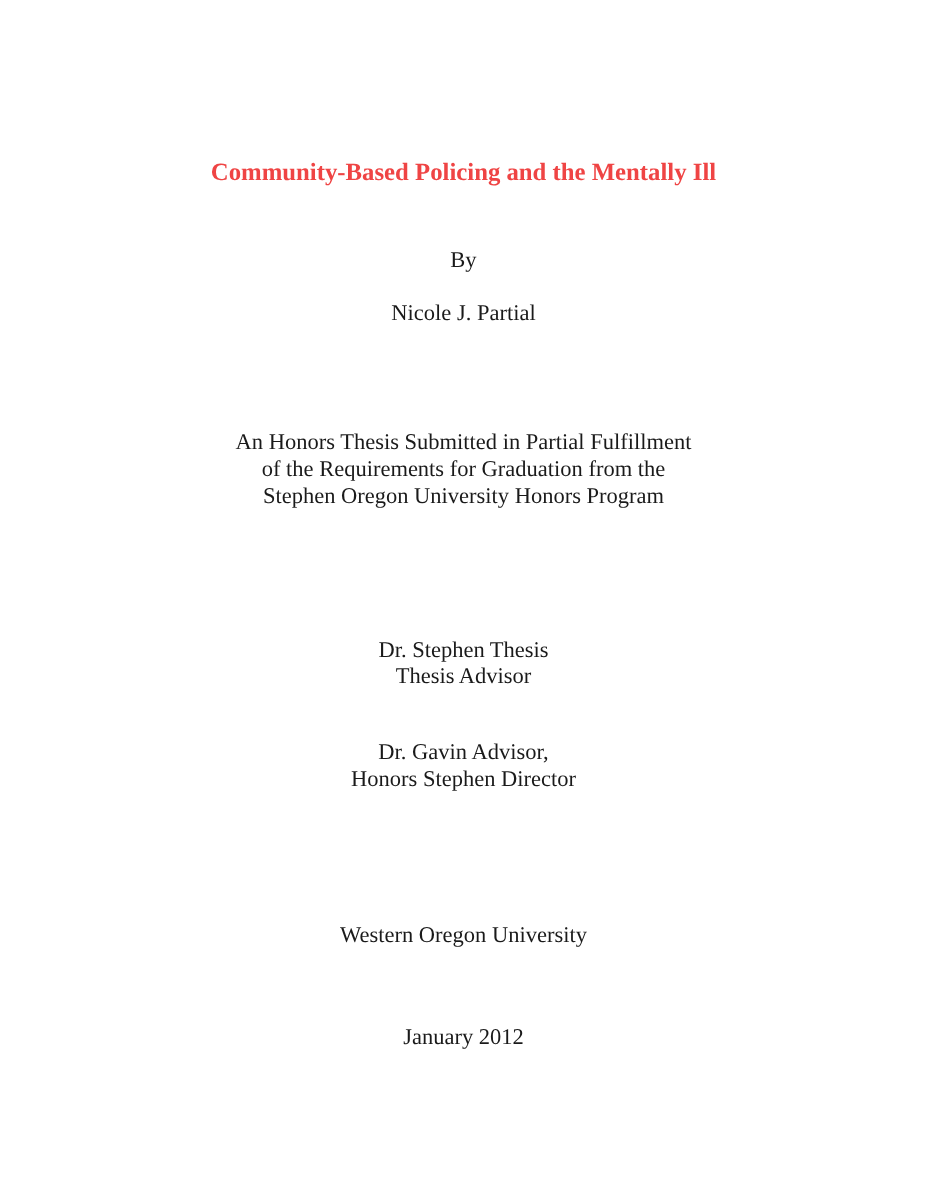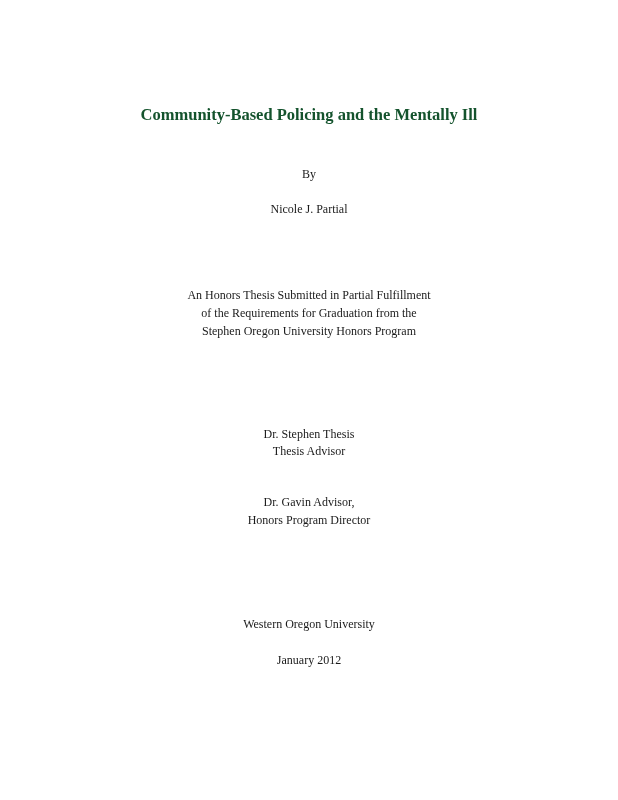--- a/index.html
+++ b/index.html
@@ -3,33 +3,33 @@
   <meta charset="utf-8">
   <style>
     html, body { margin: 0; padding: 0; }
     body {
       width: 618px; height: 800px; background: #ffffff;
       position: relative; overflow: hidden;
       font-family: "Liberation Serif", serif; color: #1a1a1a;
     }
     .line {
       position: absolute; left: 0; width: 618px; text-align: center;
-      font-size: 12px; line-height: 16px; white-space: nowrap;
+      font-size: 15px; line-height: 16px; white-space: nowrap;
     }
-    .title { font-weight: bold; font-size: 16.5px; color: #14532d; }
+    .title { font-weight: bold; font-size: 16.5px; color: #ef4444; }
   </style>
 </head>
 <body>
 
 <div>
   <div class="line title" style="top:107px">Community-Based Policing and the Mentally Ill</div>
   <div class="line" style="top:166px">By</div>
   <div class="line" style="top:201px">Nicole J. Partial</div>
   <div class="line" style="top:287px">An Honors Thesis Submitted in Partial Fulfillment</div>
   <div class="line" style="top:305px">of the Requirements for Graduation from the</div>
   <div class="line" style="top:323px">Stephen Oregon University Honors Program</div>
   <div class="line" style="top:426px">Dr. Stephen Thesis</div>
   <div class="line" style="top:443px">Thesis Advisor</div>
   <div class="line" style="top:494px">Dr. Gavin Advisor,</div>
-  <div class="line" style="top:512px">Honors Program Director</div>
+  <div class="line" style="top:512px">Honors Stephen Director</div>
   <div class="line" style="top:616px">Western Oregon University</div>
-  <div class="line" style="top:652px">January 2012</div>
+  <div class="line" style="top:684px">January 2012</div>
 </div>
 
 </body></html>

